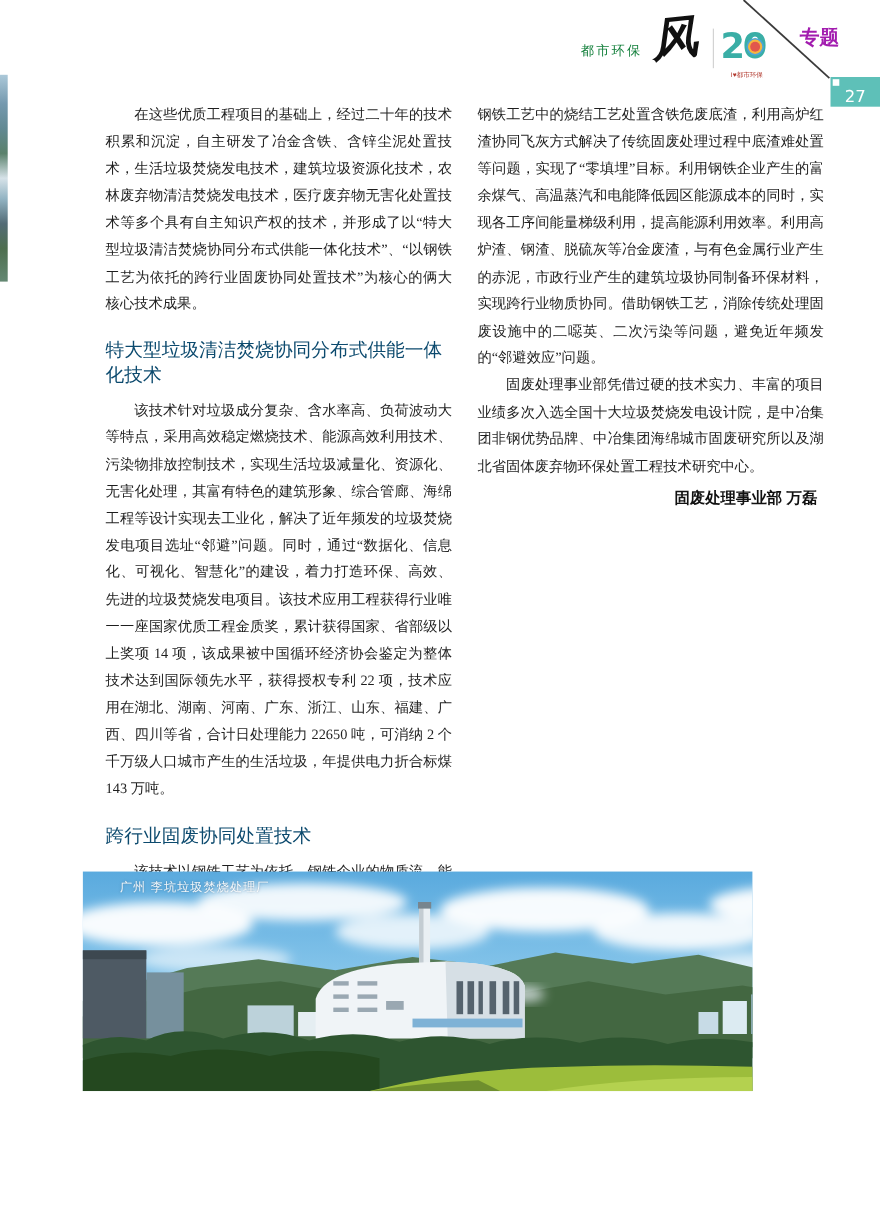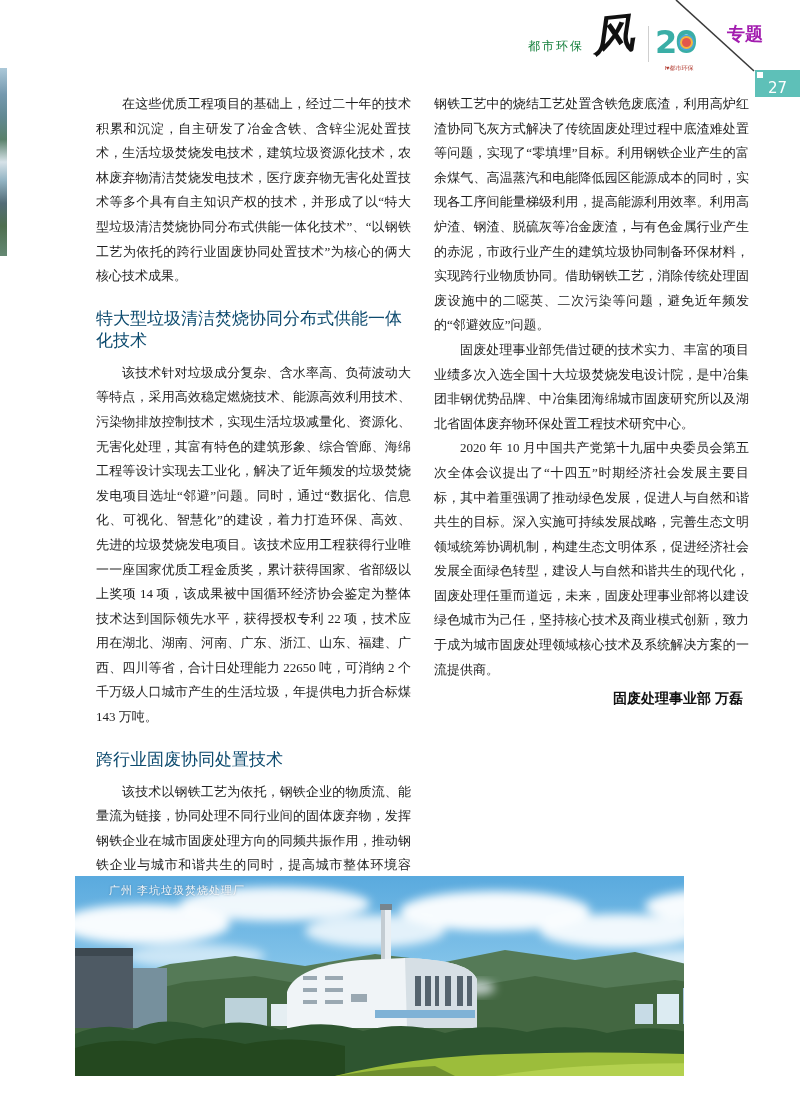--- a/index.html
+++ b/index.html
@@ -38,21 +38,21 @@
   .col{width:315px;}
   .col p{margin:0;font-size:13px;line-height:24.6px;text-align:justify;
     text-justify:inter-ideograph;color:#1e1e1e;}
   .col p.indent{text-indent:2em;}
   .col h3{margin:19px 0 9px 0;font-family:"Liberation Sans",sans-serif;
     font-size:17px;font-weight:400;color:#0c4a6e;line-height:22px;}
   .byline{margin-top:8px;text-align:right;padding-right:6px;
     font-family:"Liberation Sans",sans-serif;font-weight:700;font-size:14px;color:#111;}
 
   
-  .photo{position:absolute;left:75px;top:876px;width:609px;height:200px;overflow:hidden;}
+  .photo{position:absolute;left:75px;top:792px;width:609px;height:200px;overflow:hidden;}
   .photo svg{display:block;}
   .photo-caption{position:absolute;left:34px;top:7px;color:rgba(255,255,255,.92);
     font-family:"Liberation Sans",sans-serif;font-size:11px;letter-spacing:1px;
     text-shadow:0 0 2px rgba(60,90,120,.6);}
 </style>
 </head>
 <body>
 
 <div class="page">
 
@@ -82,21 +82,20 @@
     <div class="col">
       <p class="indent">在这些优质工程项目的基础上，经过二十年的技术积累和沉淀，自主研发了冶金含铁、含锌尘泥处置技术，生活垃圾焚烧发电技术，建筑垃圾资源化技术，农林废弃物清洁焚烧发电技术，医疗废弃物无害化处置技术等多个具有自主知识产权的技术，并形成了以“特大型垃圾清洁焚烧协同分布式供能一体化技术”、“以钢铁工艺为依托的跨行业固废协同处置技术”为核心的俩大核心技术成果。</p>
       <h3>特大型垃圾清洁焚烧协同分布式供能一体化技术</h3>
       <p class="indent">该技术针对垃圾成分复杂、含水率高、负荷波动大等特点，采用高效稳定燃烧技术、能源高效利用技术、污染物排放控制技术，实现生活垃圾减量化、资源化、无害化处理，其富有特色的建筑形象、综合管廊、海绵工程等设计实现去工业化，解决了近年频发的垃圾焚烧发电项目选址“邻避”问题。同时，通过“数据化、信息化、可视化、智慧化”的建设，着力打造环保、高效、先进的垃圾焚烧发电项目。该技术应用工程获得行业唯一一座国家优质工程金质奖，累计获得国家、省部级以上奖项 14 项，该成果被中国循环经济协会鉴定为整体技术达到国际领先水平，获得授权专利 22 项，技术应用在湖北、湖南、河南、广东、浙江、山东、福建、广西、四川等省，合计日处理能力 22650 吨，可消纳 2 个千万级人口城市产生的生活垃圾，年提供电力折合标煤 143 万吨。</p>
       <h3>跨行业固废协同处置技术</h3>
       <p class="indent">该技术以钢铁工艺为依托，钢铁企业的物质流、能量流为链接，协同处理不同行业间的固体废弃物，发挥钢铁企业在城市固废处理方向的同频共振作用，推动钢铁企业与城市和谐共生的同时，提高城市整体环境容量。如依托</p>
     </div>
     <div class="col">
       <p>钢铁工艺中的烧结工艺处置含铁危废底渣，利用高炉红渣协同飞灰方式解决了传统固废处理过程中底渣难处置等问题，实现了“零填埋”目标。利用钢铁企业产生的富余煤气、高温蒸汽和电能降低园区能源成本的同时，实现各工序间能量梯级利用，提高能源利用效率。利用高炉渣、钢渣、脱硫灰等冶金废渣，与有色金属行业产生的赤泥，市政行业产生的建筑垃圾协同制备环保材料，实现跨行业物质协同。借助钢铁工艺，消除传统处理固废设施中的二噁英、二次污染等问题，避免近年频发的“邻避效应”问题。</p>
       <p class="indent">固废处理事业部凭借过硬的技术实力、丰富的项目业绩多次入选全国十大垃圾焚烧发电设计院，是中冶集团非钢优势品牌、中冶集团海绵城市固废研究所以及湖北省固体废弃物环保处置工程技术研究中心。</p>
-      <p class="indent">2020 年 10 月中国共产党第十九届中央委员会第五次全体会议提出了“十四五”时期经济社会发展主要目标，其中着重强调了推动绿色发展，促进人与自然和谐共生的目标。深入实施可持续发展战略，完善生态文明领域统筹协调机制，构建生态文明体系，促进经济社会发展全面绿色转型，建设人与自然和谐共生的现代化，固废处理任重而道远，未来，固废处理事业部将以建设绿色城市为己任，坚持核心技术及商业模式创新，致力于成为城市固废处理领域核心技术及系统解决方案的一流提供商。</p>
       <div class="byline">固废处理事业部 万磊</div>
     </div>
   </div>
 
   <div class="photo">
     <svg width="665" height="200" viewBox="0 0 665 200">
       <defs>
         <linearGradient id="sky" x1="0" y1="0" x2="0" y2="1">
           <stop offset="0" stop-color="#5aaade"></stop>
           <stop offset="0.55" stop-color="#8cc9ec"></stop>

